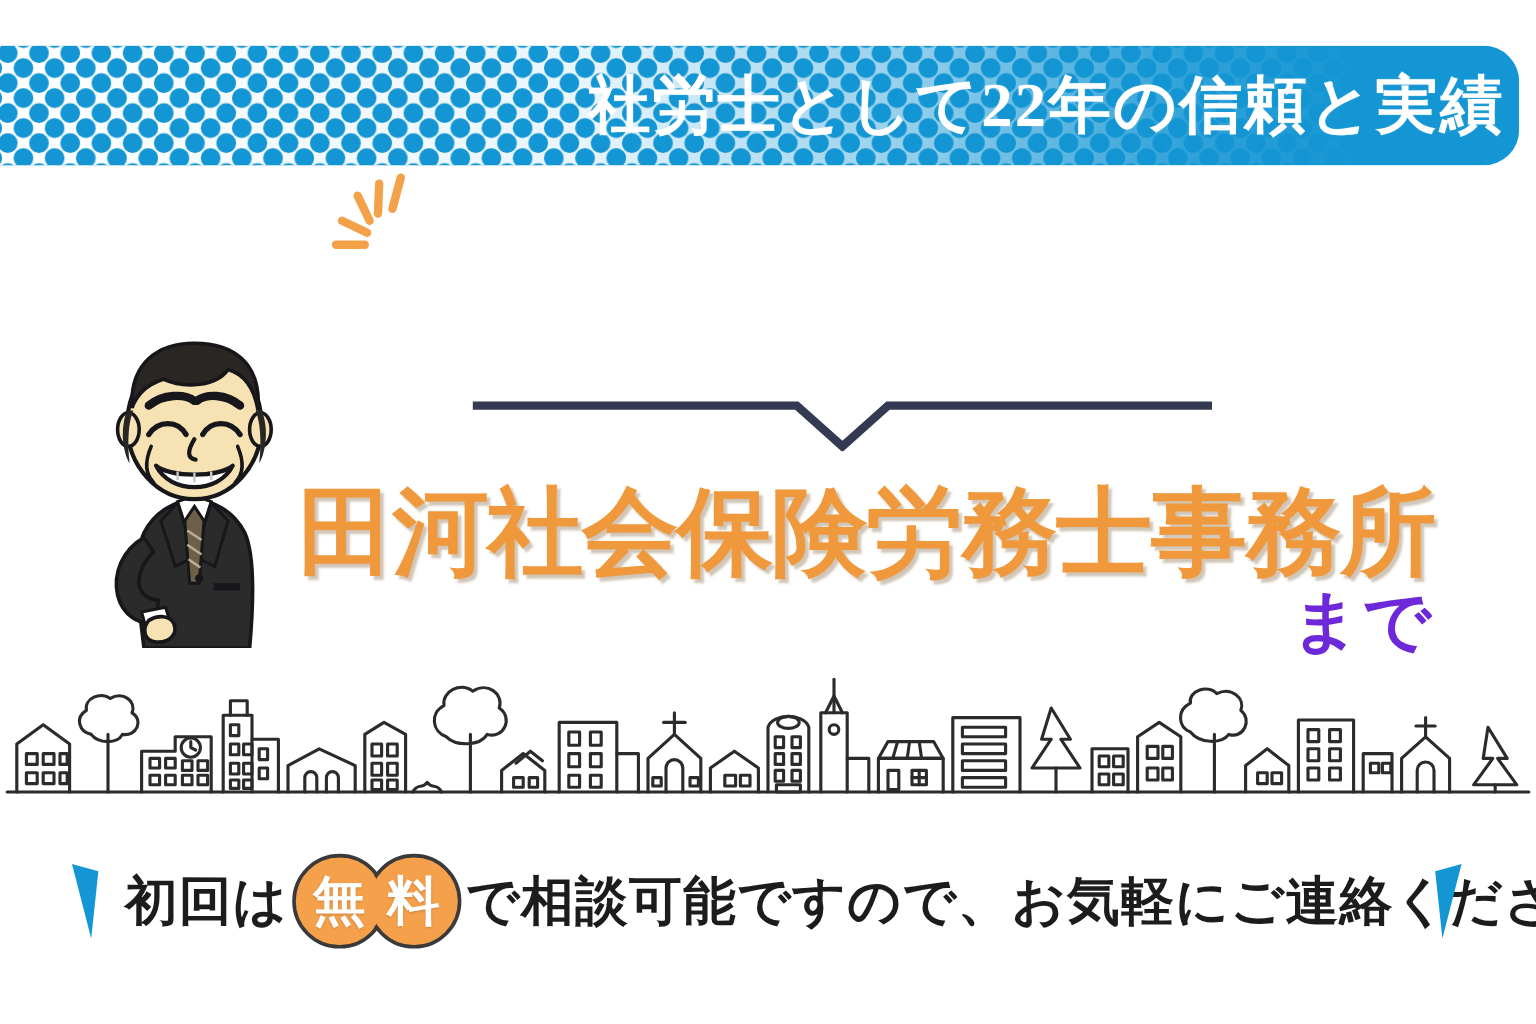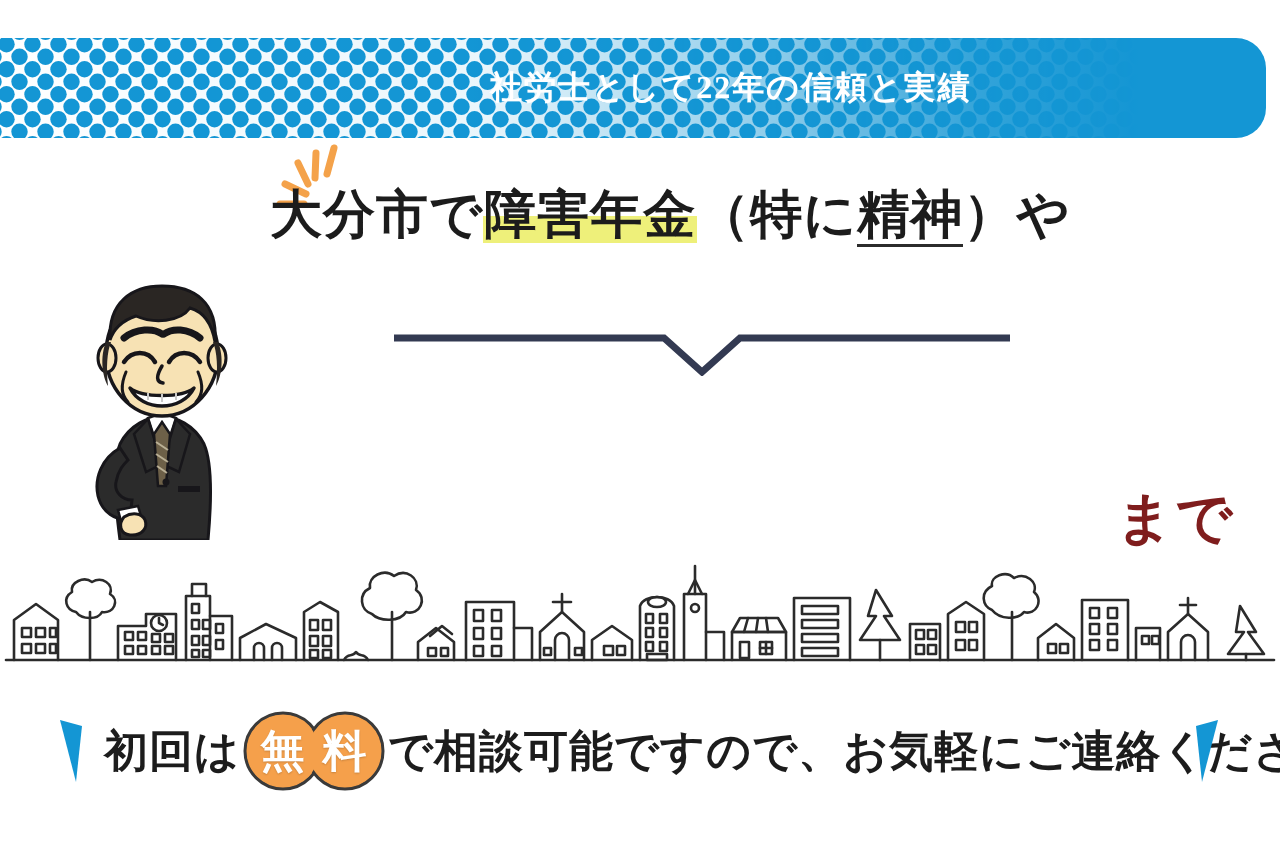--- a/index.html
+++ b/index.html
@@ -17,21 +17,21 @@
     border-top-right-radius:30px;border-bottom-right-radius:30px;
     overflow:hidden;
   }
   .halftone{
     position:absolute;left:0;top:0;width:100%;height:100%;
   }
   .header-title{
     position:absolute;left:490px;top:38px;width:760px;height:100px;
     display:flex;align-items:center;
     font-family:"Liberation Serif","DejaVu Serif",serif;
-    font-weight:700;color:#ffffff;font-size:32px;letter-spacing:2px;
+    font-weight:700;color:#ffffff;font-size:52px;letter-spacing:2px;
     white-space:nowrap;
     text-shadow:0 0 1px rgba(255,255,255,.4);
   }
 
   
   .sparkle{position:absolute;left:272px;top:140px;width:80px;height:80px;}
 
   
   .headline{
     position:absolute;left:270px;top:178px;width:880px;
@@ -55,22 +55,22 @@
   .avatar{position:absolute;left:62px;top:272px;width:200px;height:268px;}
 
   
   .office-name{
     position:absolute;left:248px;top:396px;width:930px;
     font-weight:700;font-size:80px;line-height:96px;letter-spacing:-1px;
     color:#f0983c;white-space:nowrap;
     text-shadow:3px 3px 2px rgba(120,90,50,.35);
   }
   .made{
-    position:absolute;left:1116px;top:486px;
-    font-weight:700;font-size:56px;line-height:64px;color:#7f1d1d;
+    position:absolute;left:1076px;top:486px;
+    font-weight:700;font-size:56px;line-height:64px;color:#6d28d9;
     letter-spacing:2px;white-space:nowrap;
   }
 
   
   .skyline{position:absolute;left:0px;top:528px;width:1280px;height:150px;}
 
   
   .tagline{
     position:absolute;left:0;top:708px;width:1280px;height:86px;
   }
@@ -169,21 +169,20 @@
     <g stroke="#f4a24a" stroke-width="7" stroke-linecap="round">
       <line x1="62" y1="8" x2="55" y2="34"></line>
       <line x1="44" y1="13" x2="43" y2="38"></line>
       <line x1="26" y1="23" x2="36" y2="44"></line>
       <line x1="13" y1="44" x2="34" y2="54"></line>
       <line x1="8" y1="64" x2="32" y2="64"></line>
     </g>
   </svg>
 
   <div class="headline">
-    <span class="ln ln1"><span>大分市で</span><span class="mark">障害年金</span><span>（特に</span><span class="uline">精神</span><span>）や</span></span>
   </div>
 
   <svg class="divider" viewBox="0 0 620 46" xmlns="http://www.w3.org/2000/svg">
     <path d="M2 8 H272 L310 42 L348 8 H618" fill="none" stroke="#333a52" stroke-width="7" stroke-linejoin="miter"></path>
   </svg>
 
   <svg class="avatar" viewBox="0 0 200 268" xmlns="http://www.w3.org/2000/svg">
 
     <path d="M58 268 C52 222 50 190 58 172 C68 152 86 146 100 143 C114 146 132 152 142 172 C150 190 150 224 146 268 Z" fill="#2b2b2b" stroke="#17161a" stroke-width="3"></path>
 
@@ -227,20 +226,21 @@
     <line x1="100" y1="122" x2="100" y2="130" stroke="#c9c9c9" stroke-width="2"></line>
     <line x1="114" y1="121" x2="114" y2="128" stroke="#c9c9c9" stroke-width="2"></line>
 
     <path d="M64 100 C58 114 60 124 66 130" fill="none" stroke="#17161a" stroke-width="3" stroke-linecap="round"></path>
     <path d="M136 100 C142 114 140 124 134 130" fill="none" stroke="#17161a" stroke-width="3" stroke-linecap="round"></path>
 
     <rect x="116" y="214" width="22" height="6" fill="#17161a"></rect>
     <circle cx="104" cy="210" r="3.5" fill="#17161a"></circle>
   </svg>
 
+  <div class="office-name">田河社会保険労務士事務所</div>
   <div class="made">まで</div>
 
   <svg class="skyline" viewBox="0 0 1280 150" xmlns="http://www.w3.org/2000/svg">
     <g fill="none" stroke="#2b2b2b" stroke-width="2.6" stroke-linejoin="round" stroke-linecap="round">
 
       <path d="M6 132 H1274"></path>
 
       <path d="M14 132 V92 L36 76 L58 92 V132"></path>
       <rect x="22" y="100" width="9" height="9"></rect>
         <rect x="36" y="100" width="9" height="9"></rect>

